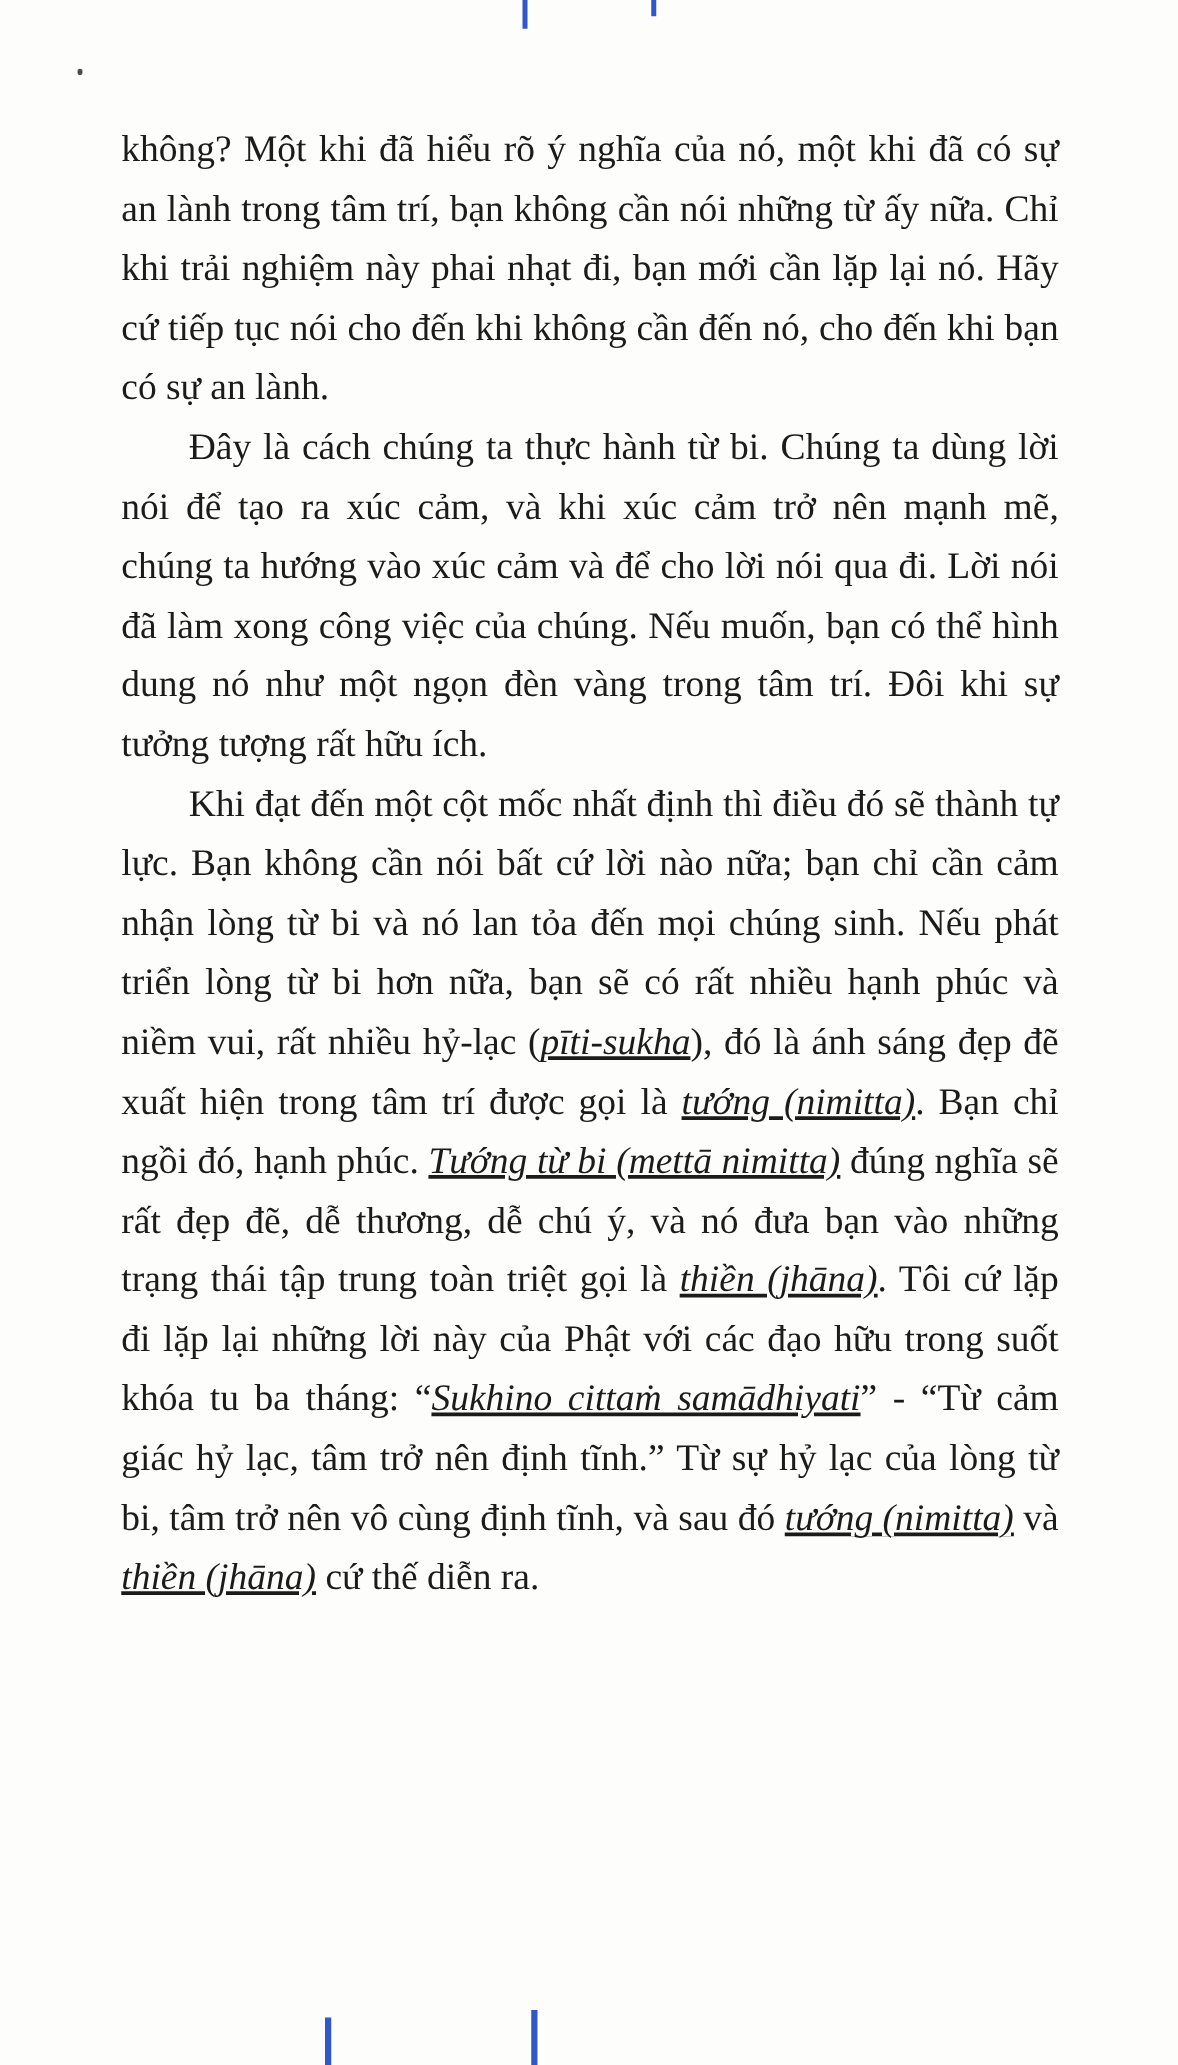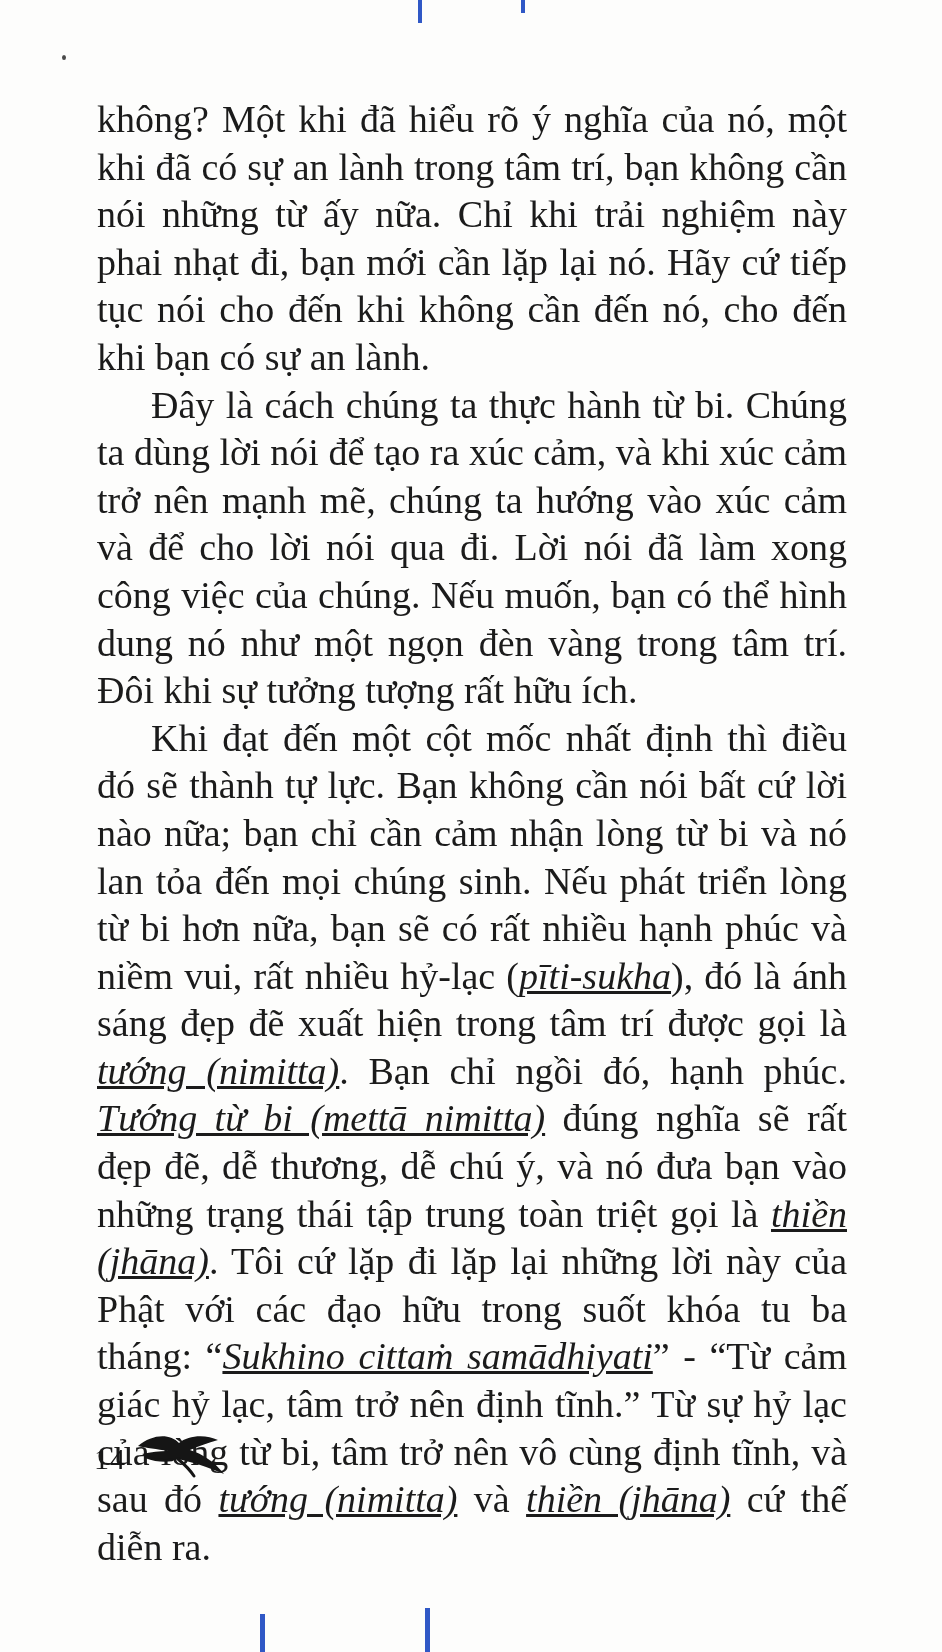--- a/index.html
+++ b/index.html
@@ -17,21 +17,21 @@
   .page {
     position: absolute;
     inset: 0;
   }
   .text-block {
     position: absolute;
     left: 97px;
     top: 96px;
     width: 750px;
     color: #1b1b1b;
-    font-size: 38px;
+    font-size: 30px;
     line-height: 47.6px;
     text-align: justify;
   }
   .text-block p {
     margin: 0;
   }
   .text-block p.indent {
     text-indent: 54px;
   }
   .text-block em {
@@ -82,27 +82,17 @@
   <span class="crop-mark cm-t1"></span>
   <span class="crop-mark cm-t2"></span>
   <span class="ink-dot"></span>
 
   <div class="text-block">
       <p><span>không? Một khi đã hiểu rõ ý nghĩa của nó, một khi đã có sự an lành trong tâm trí, bạn không cần nói những từ ấy nữa. Chỉ khi trải nghiệm này phai nhạt đi, bạn mới cần lặp lại nó. Hãy cứ tiếp tục nói cho đến khi không cần đến nó, cho đến khi bạn có sự an lành.</span></p>
       <p class="indent"><span>Đây là cách chúng ta thực hành từ bi. Chúng ta dùng lời nói để tạo ra xúc cảm, và khi xúc cảm trở nên mạnh mẽ, chúng ta hướng vào xúc cảm và để cho lời nói qua đi. Lời nói đã làm xong công việc của chúng. Nếu muốn, bạn có thể hình dung nó như một ngọn đèn vàng trong tâm trí. Đôi khi sự tưởng tượng rất hữu ích.</span></p>
       <p class="indent"><span>Khi đạt đến một cột mốc nhất định thì điều đó sẽ thành tự lực. Bạn không cần nói bất cứ lời nào nữa; bạn chỉ cần cảm nhận lòng từ bi và nó lan tỏa đến mọi chúng sinh. Nếu phát triển lòng từ bi hơn nữa, bạn sẽ có rất nhiều hạnh phúc và niềm vui, rất nhiều hỷ-lạc (</span><em>pīti-sukha</em><span>), đó là ánh sáng đẹp đẽ xuất hiện trong tâm trí được gọi là </span><em>tướng (nimitta)</em><span>. Bạn chỉ ngồi đó, hạnh phúc. </span><em>Tướng từ bi (mettā nimitta)</em><span> đúng nghĩa sẽ rất đẹp đẽ, dễ thương, dễ chú ý, và nó đưa bạn vào những trạng thái tập trung toàn triệt gọi là </span><em>thiền (jhāna)</em><span>. Tôi cứ lặp đi lặp lại những lời này của Phật với các đạo hữu  trong suốt khóa tu ba tháng: “</span><em>Sukhino cittaṁ samādhiyati</em><span>” - “Từ cảm giác hỷ lạc, tâm trở nên định tĩnh.” Từ sự hỷ lạc của lòng từ bi, tâm trở nên vô cùng định tĩnh, và sau đó </span><em>tướng (nimitta)</em><span> và </span><em>thiền (jhāna)</em><span> cứ thế diễn ra.</span></p>
     </div>
 
-  <div class="footer">
-    <span class="page-number">14</span>
-    <span class="bird">
-      <svg width="96" height="50" viewBox="0 0 96 50" xmlns="http://www.w3.org/2000/svg">
-        <path d="M6 16 C 20 4, 38 3, 47 13 C 56 5, 74 4, 86 10 C 76 13, 66 16, 58 20 C 70 24, 82 31, 92 44 C 76 37, 60 32, 46 29 C 34 33, 20 31, 10 24 C 19 22, 28 21, 36 21 C 25 19, 14 18, 6 16 Z" fill="#151515"></path>
-        <path d="M46 29 C 52 34, 58 40, 62 46" stroke="#151515" stroke-width="3" fill="none" stroke-linecap="round"></path>
-        <path d="M14 27 C 22 30, 32 31, 40 30" stroke="#151515" stroke-width="2.5" fill="none" stroke-linecap="round"></path>
-      </svg>
-    </span>
-  </div>
 
   <span class="crop-mark cm-b1"></span>
   <span class="crop-mark cm-b2"></span>
 
 </div>
 
 </body></html>

